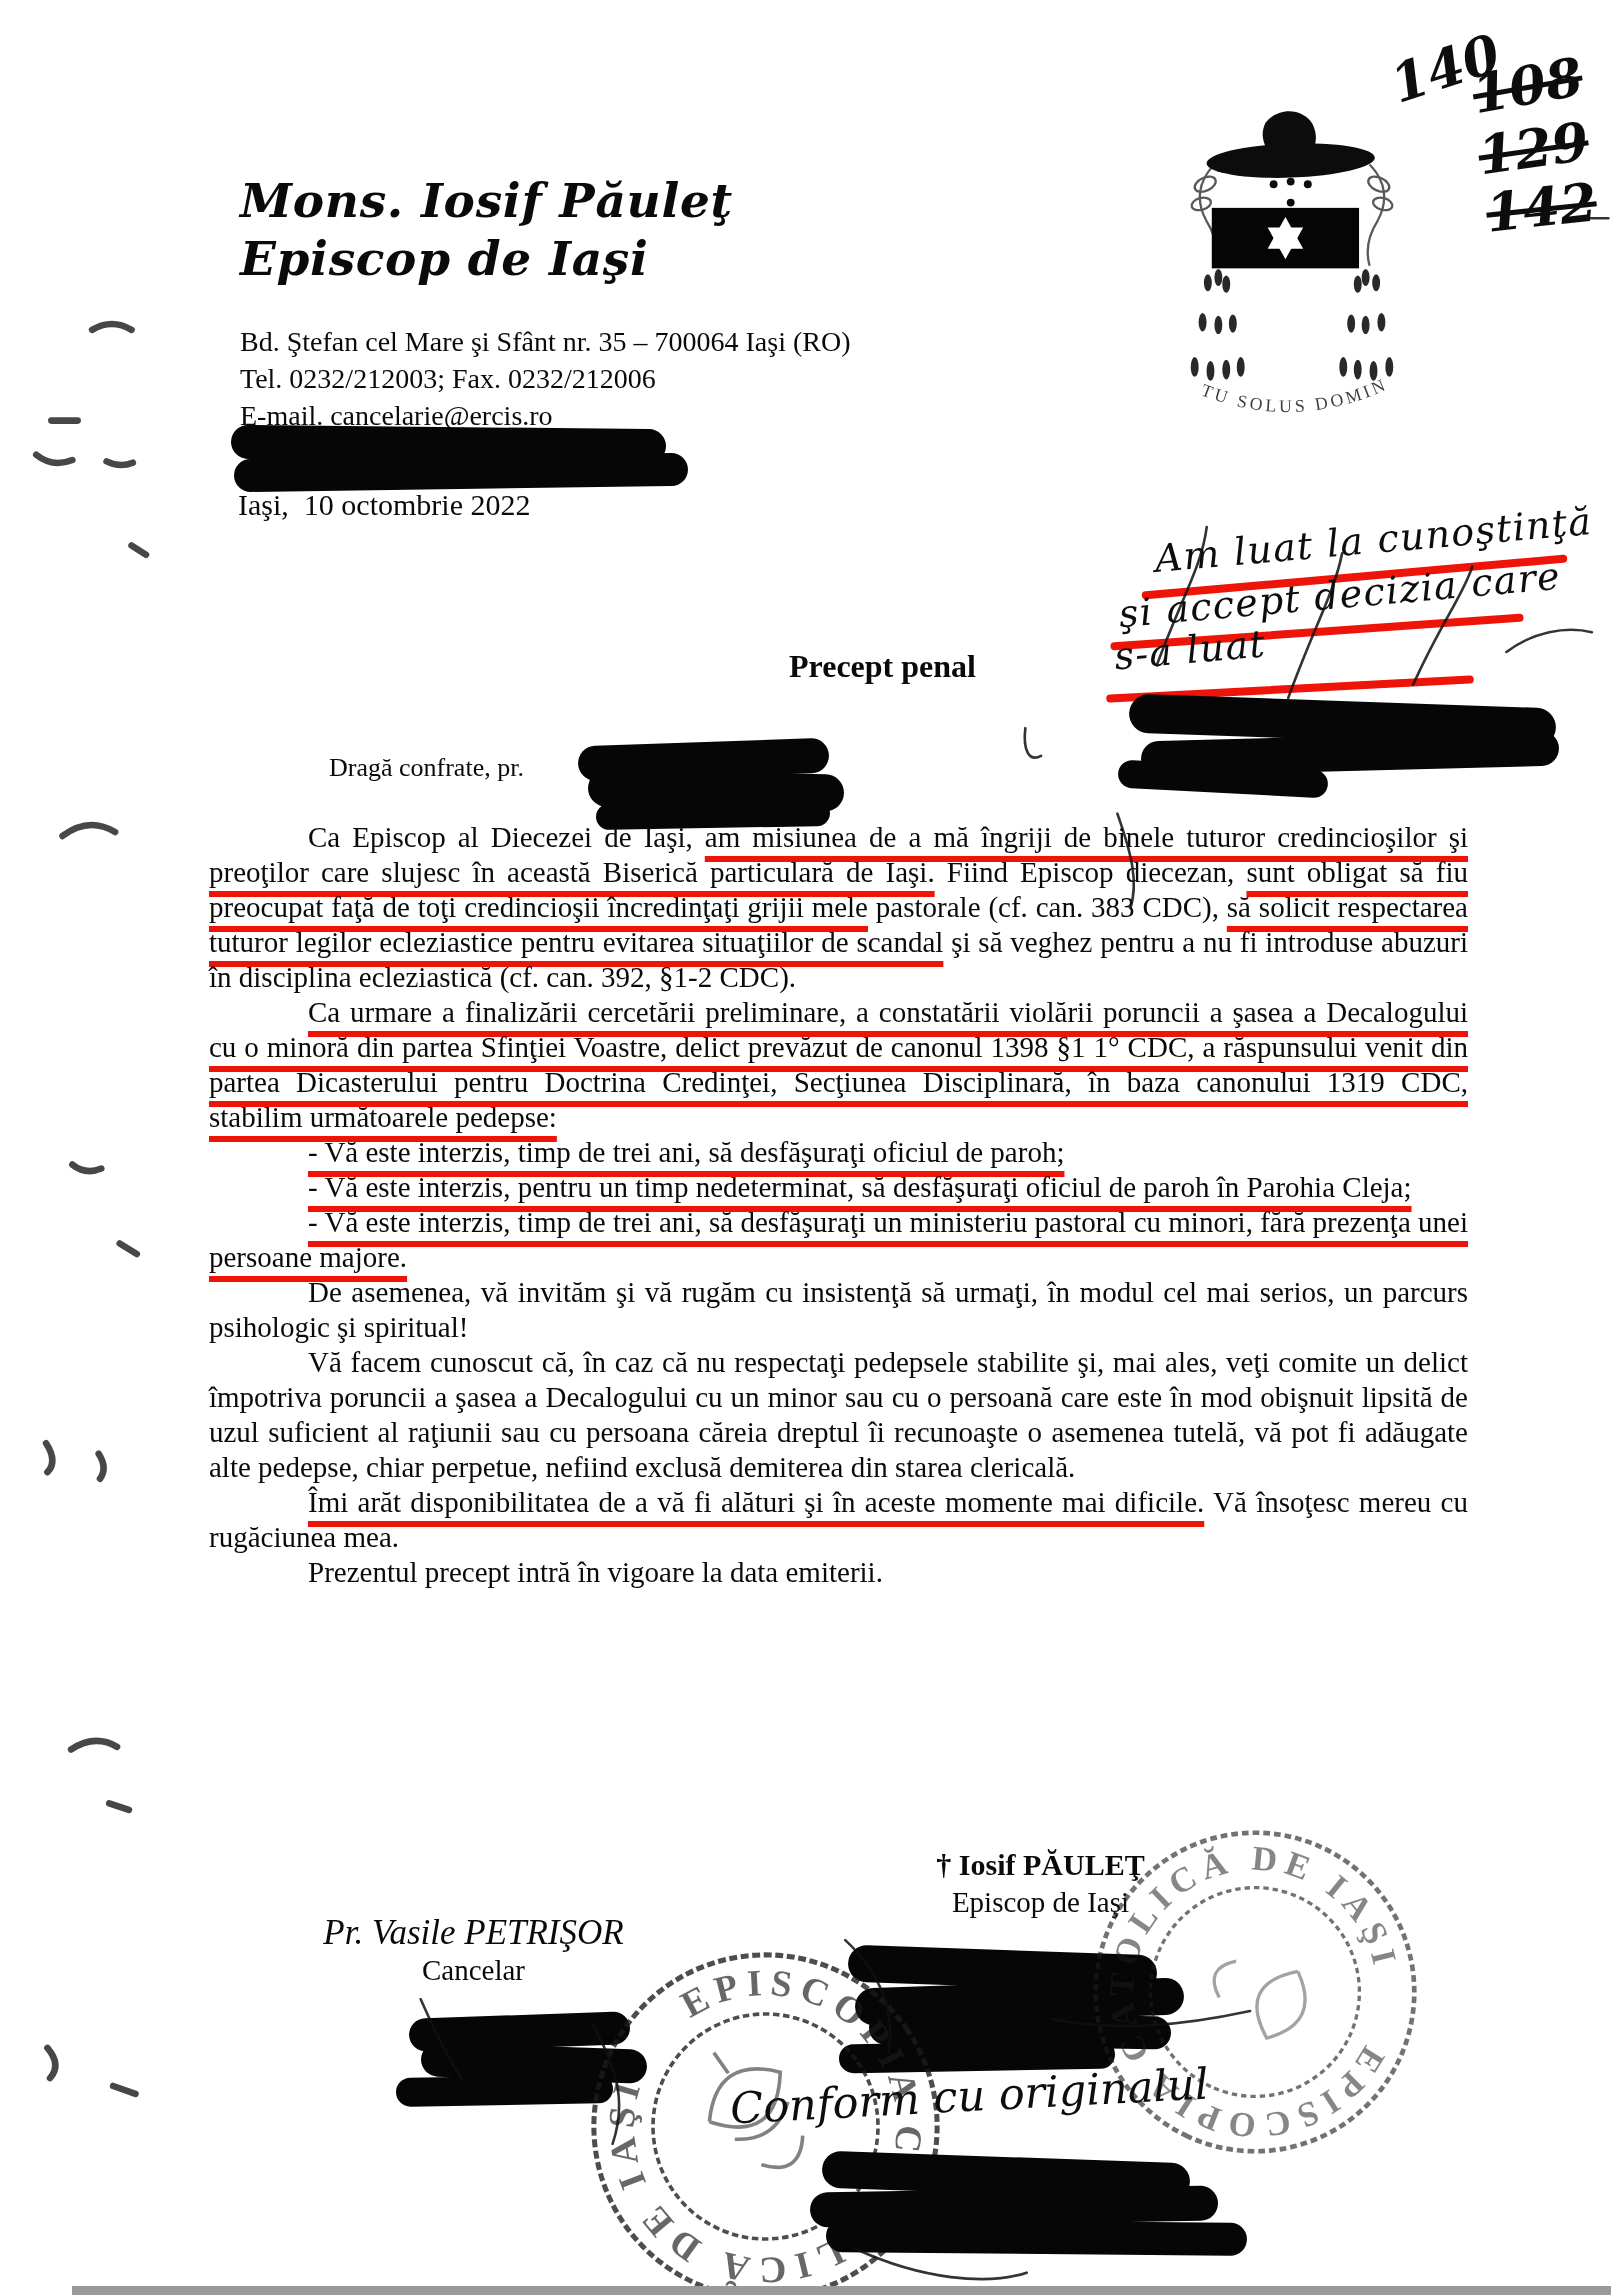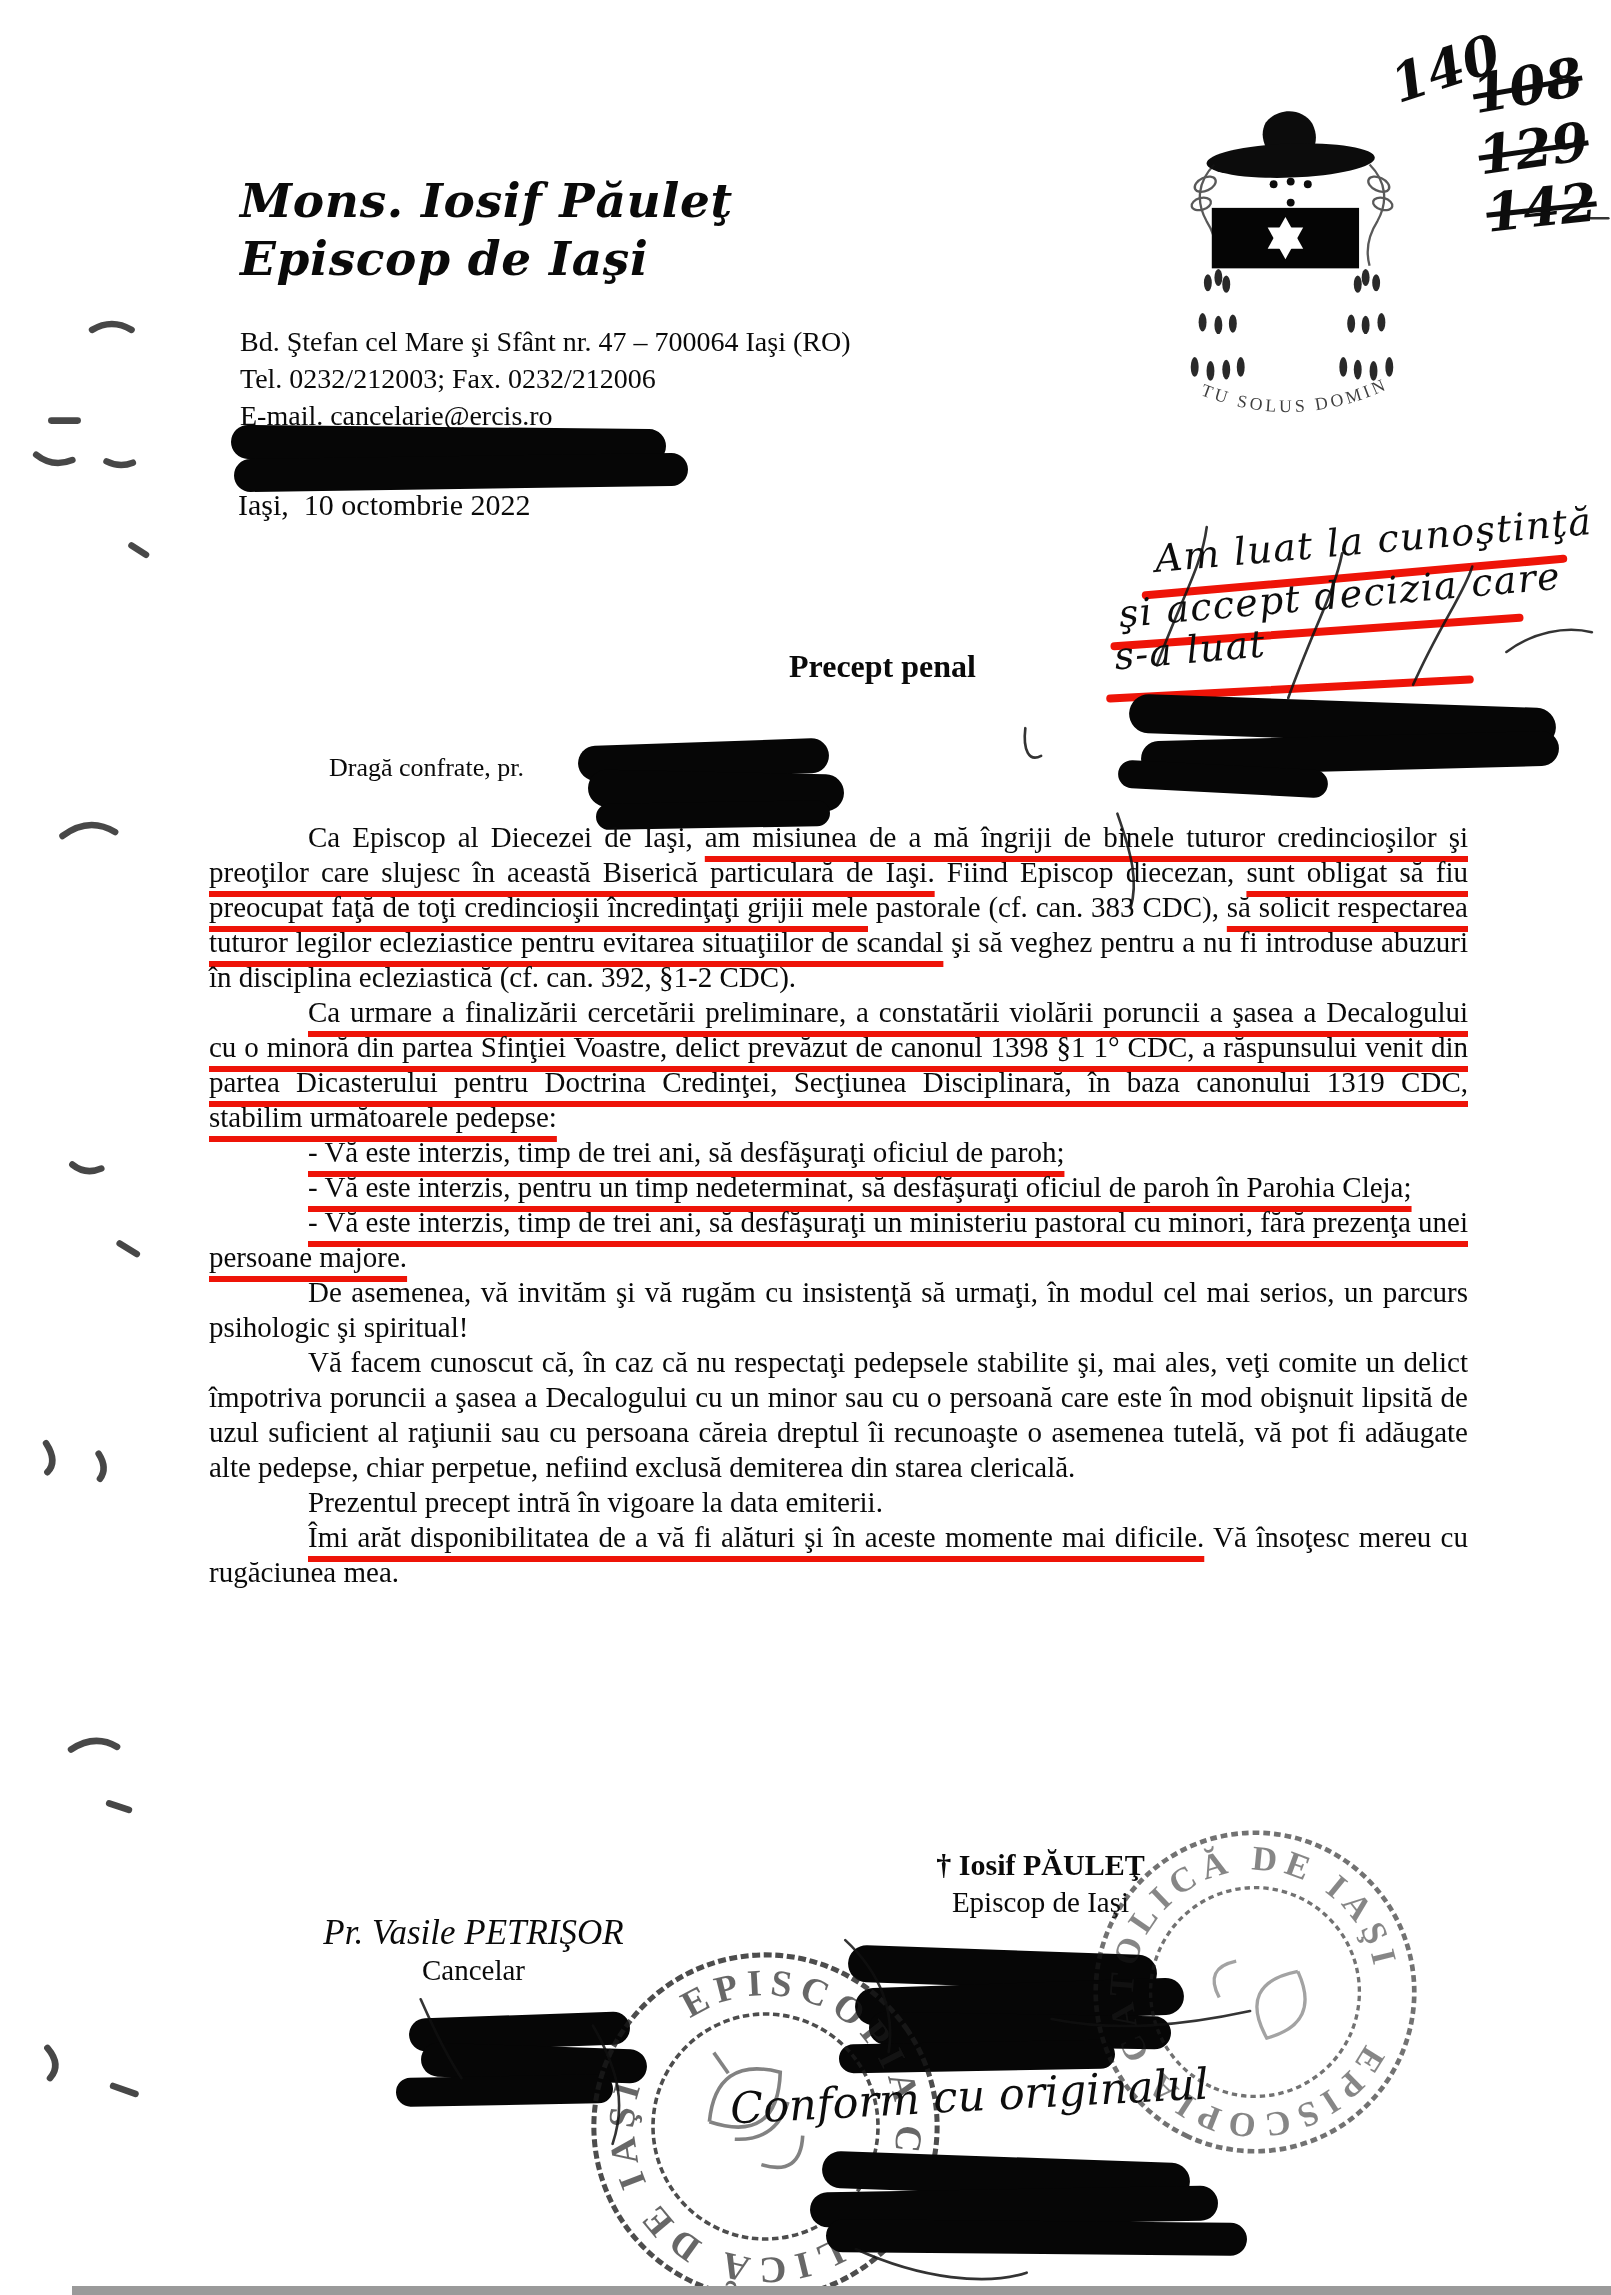--- a/index.html
+++ b/index.html
@@ -37,21 +37,21 @@
 </head>
 <body>
 
 <div class="page">
 
   <div class="abs" style="left:240px;top:163px;margin-top:9px;">
     <div class="lh-name">Mons. Iosif Păuleţ</div>
     <div class="lh-name">Episcop de Iaşi</div>
   </div>
   <div class="abs lh-addr" style="left:240px;top:323px;">
-    <div>Bd. Ştefan cel Mare şi Sfânt nr. 47 – 700064 Iaşi (RO)</div>
+    <div>Bd. Ştefan cel Mare şi Sfânt nr. 35 – 700064 Iaşi (RO)</div>
     <div>Tel. 0232/212003; Fax. 0232/212006</div>
     <div>E-mail. cancelarie@ercis.ro</div>
   </div>
 
   <svg class="abs" style="left:1180px;top:104px;" width="224" height="332" viewBox="0 0 340 505">
     <g fill="#0c0c0c">
       <path d="M130,28 C150,4 186,6 201,30 C209,46 207,60 202,68 L132,70 C123,52 124,40 130,28 Z"></path>
       <ellipse cx="168" cy="86" rx="128" ry="26" transform="rotate(-2 168 86)"></ellipse>
       <circle cx="142" cy="122" r="6"></circle>
         <circle cx="168" cy="118" r="6"></circle>
@@ -128,22 +128,22 @@
   <div class="sb" style="left:596px;top:802px;width:234px;height:26px;transform:rotate(-1deg);"></div>
 
   <div class="abs bodytext">
     <p><span>Ca Episcop al Diecezei de Iaşi, </span><span class="red-ul">am misiunea de a mă îngriji de binele tuturor credincioşilor şi preoţilor care slujesc în această Biserică particulară de Iaşi.</span><span> Fiind Episcop diecezan, </span><span class="red-ul">sunt obligat să fiu preocupat faţă de toţi credincioşii încredinţaţi grijii mele</span><span> pastorale (cf. can. 383 CDC), </span><span class="red-ul">să solicit respectarea tuturor legilor ecleziastice pentru evitarea situaţiilor de scandal</span><span> şi să veghez pentru a nu fi introduse abuzuri în disciplina ecleziastică (cf. can. 392, §1-2 CDC).</span></p>
     <p><span class="red-ul">Ca urmare a finalizării cercetării preliminare, a constatării violării poruncii a şasea a Decalogului cu o minoră din partea Sfinţiei Voastre, delict prevăzut de canonul 1398 §1 1° CDC, a răspunsului venit din partea Dicasterului pentru Doctrina Credinţei, Secţiunea Disciplinară, în baza canonului 1319 CDC, stabilim următoarele pedepse:</span></p>
     <p><span class="red-ul">- Vă este interzis, timp de trei ani, să desfăşuraţi oficiul de paroh;</span></p>
     <p><span class="red-ul">- Vă este interzis, pentru un timp nedeterminat, să desfăşuraţi oficiul de paroh în Parohia Cleja;</span></p>
     <p><span class="red-ul">- Vă este interzis, timp de trei ani, să desfăşuraţi un ministeriu pastoral cu minori, fără prezenţa unei persoane majore.</span></p>
     <p>De asemenea, vă invităm şi vă rugăm cu insistenţă să urmaţi, în modul cel mai serios, un parcurs psihologic şi spiritual!</p>
     <p>Vă facem cunoscut că, în caz că nu respectaţi pedepsele stabilite şi, mai ales, veţi comite un delict împotriva poruncii a şasea a Decalogului cu un minor sau cu o persoană care este în mod obişnuit lipsită de uzul suficient al raţiunii sau cu persoana căreia dreptul îi recunoaşte o asemenea tutelă, vă pot fi adăugate alte pedepse, chiar perpetue, nefiind exclusă demiterea din starea clericală.</p>
+    <p><span class="red-ul">Îmi arăt disponibilitatea de a vă fi alături şi în aceste momente mai dificile.</span><span> Vă însoţesc mereu cu rugăciunea mea.</span></p>
     <p>Prezentul precept intră în vigoare la data emiterii.</p>
-    <p><span class="red-ul">Îmi arăt disponibilitatea de a vă fi alături şi în aceste momente mai dificile.</span><span> Vă însoţesc mereu cu rugăciunea mea.</span></p>
   </div>
 
   <div class="abs sigblock" style="left:896px;top:1846px;width:289px;">
     <div class="sig-name">† Iosif PĂULEŢ</div>
     <div class="sig-title">Episcop de Iaşi</div>
   </div>
   <div class="sb" style="left:848px;top:1950px;width:309px;height:37px;transform:rotate(2deg);"></div>
   <div class="sb" style="left:855px;top:1983px;width:329px;height:37px;transform:rotate(-2deg);"></div>
   <div class="sb" style="left:869px;top:2014px;width:302px;height:33px;transform:rotate(1deg);"></div>
   <div class="sb" style="left:839px;top:2042px;width:276px;height:29px;transform:rotate(-1deg);"></div>

